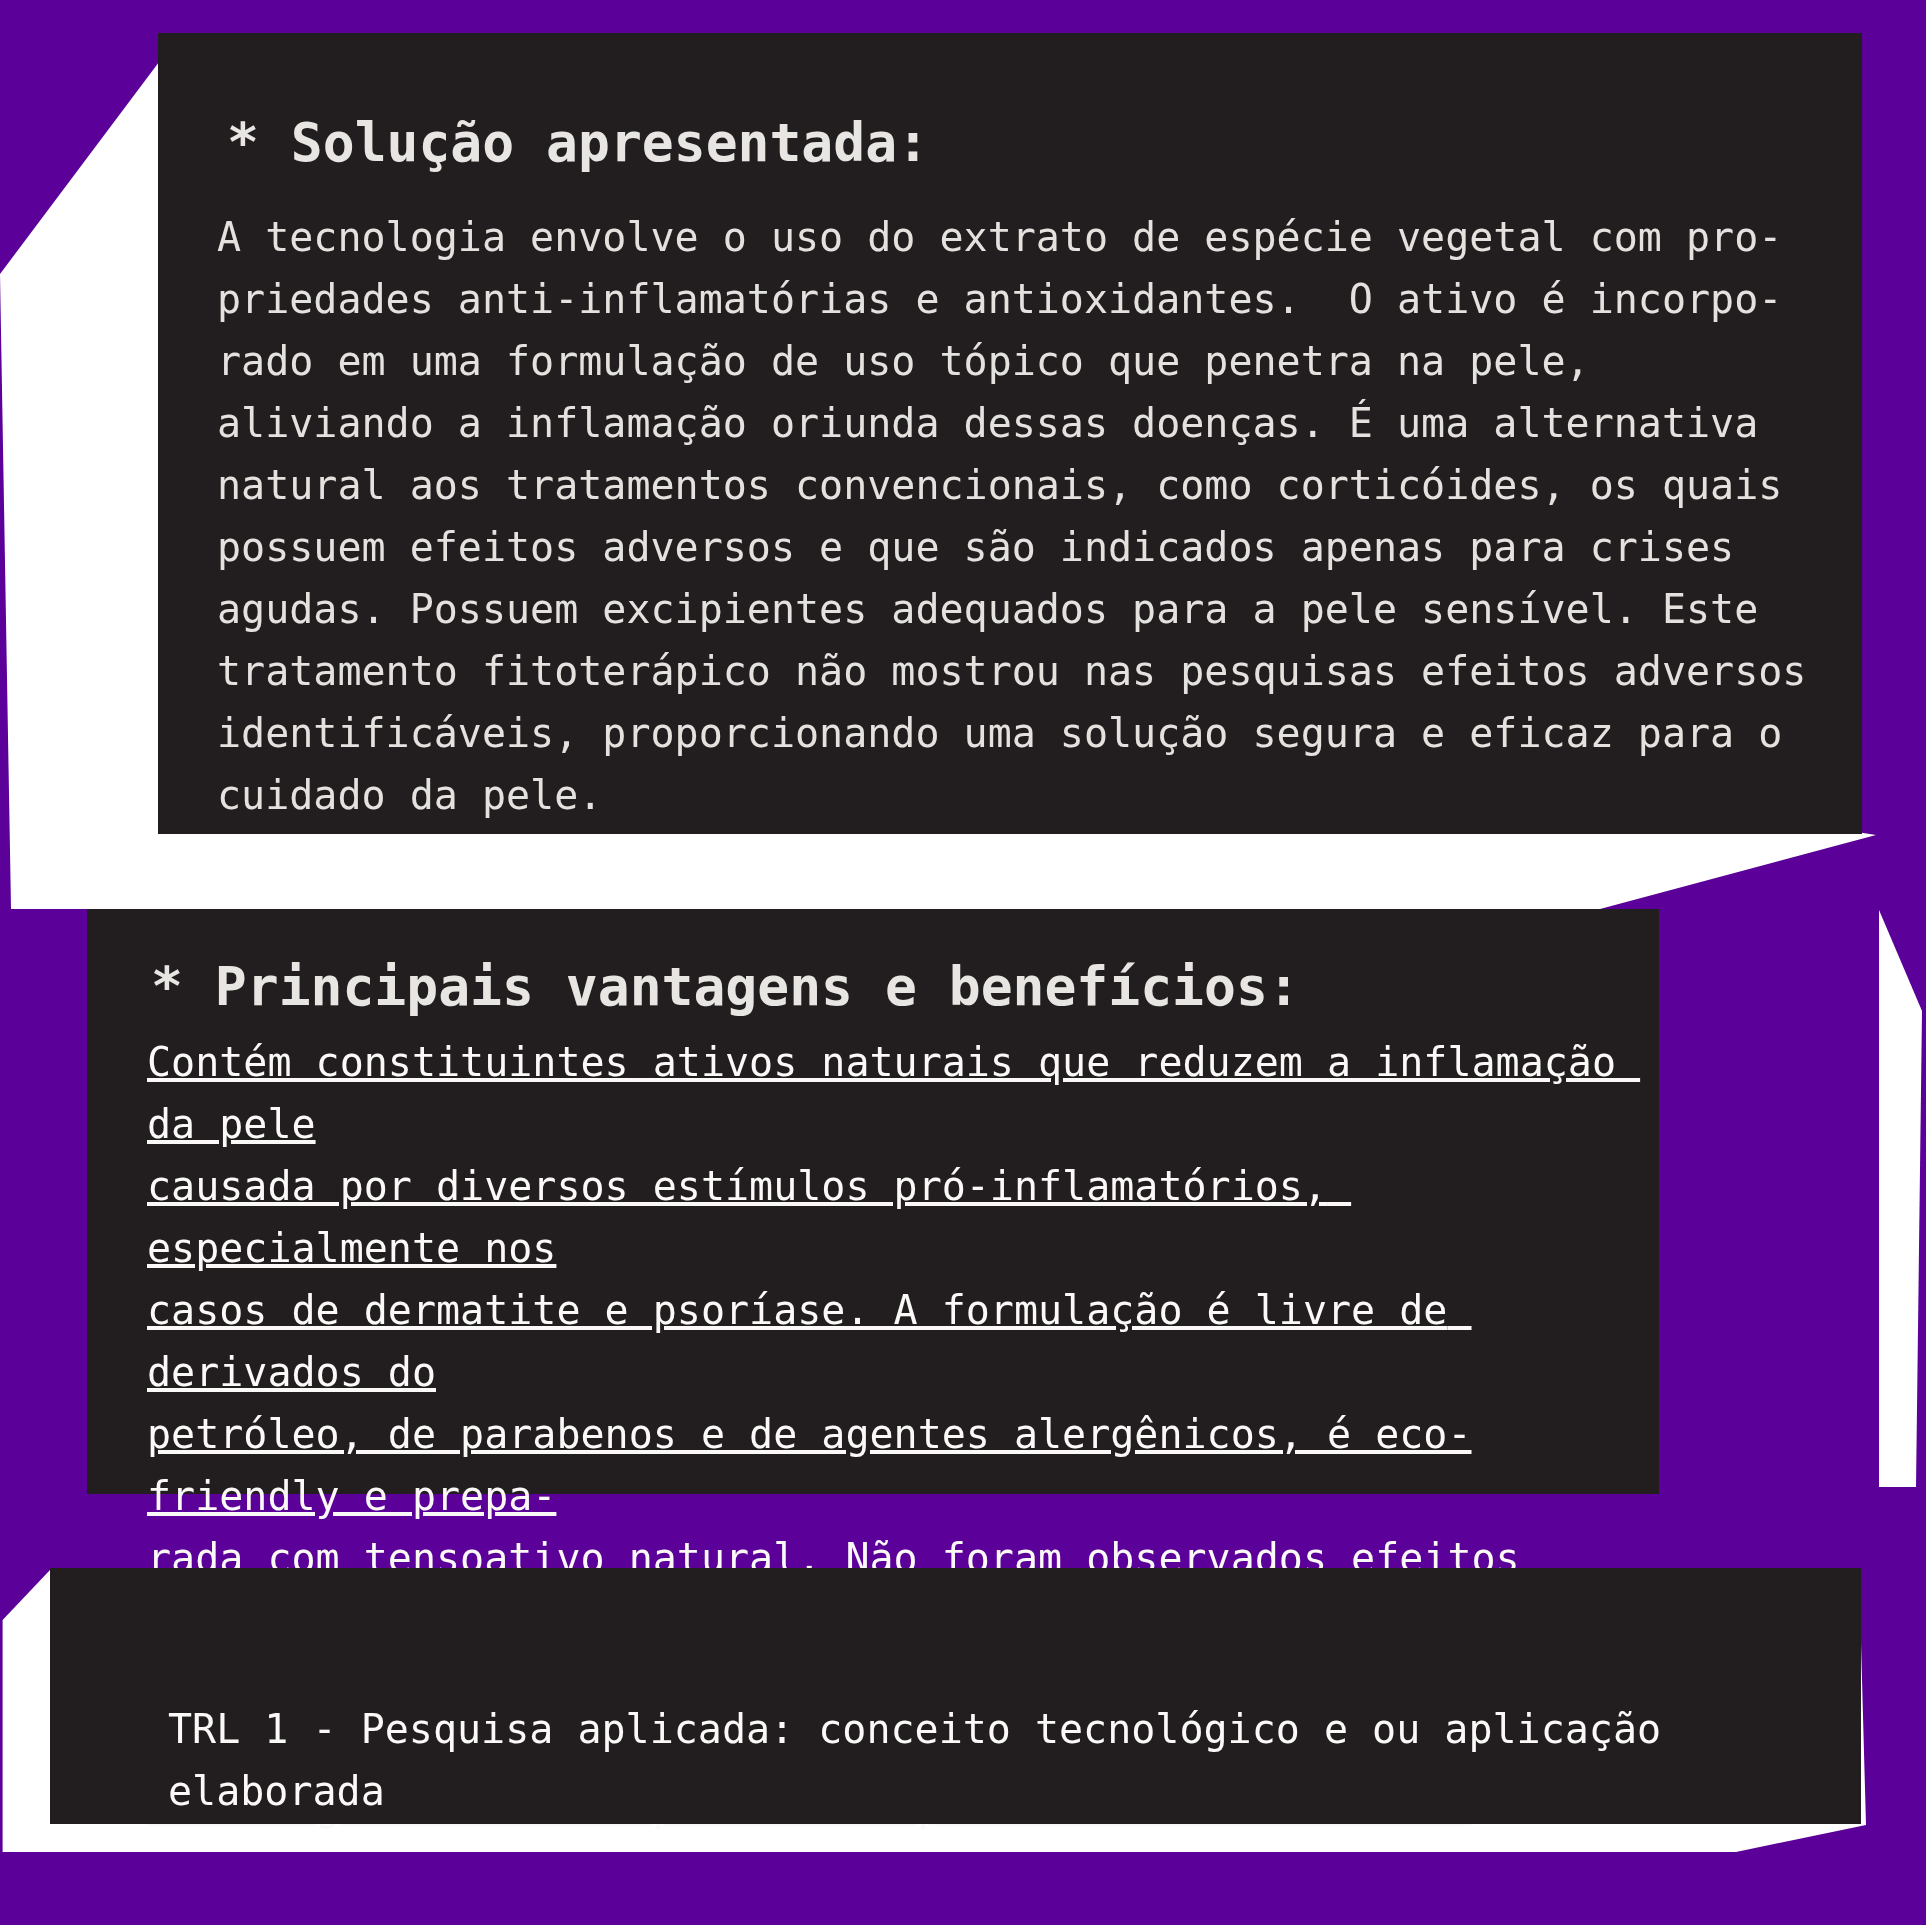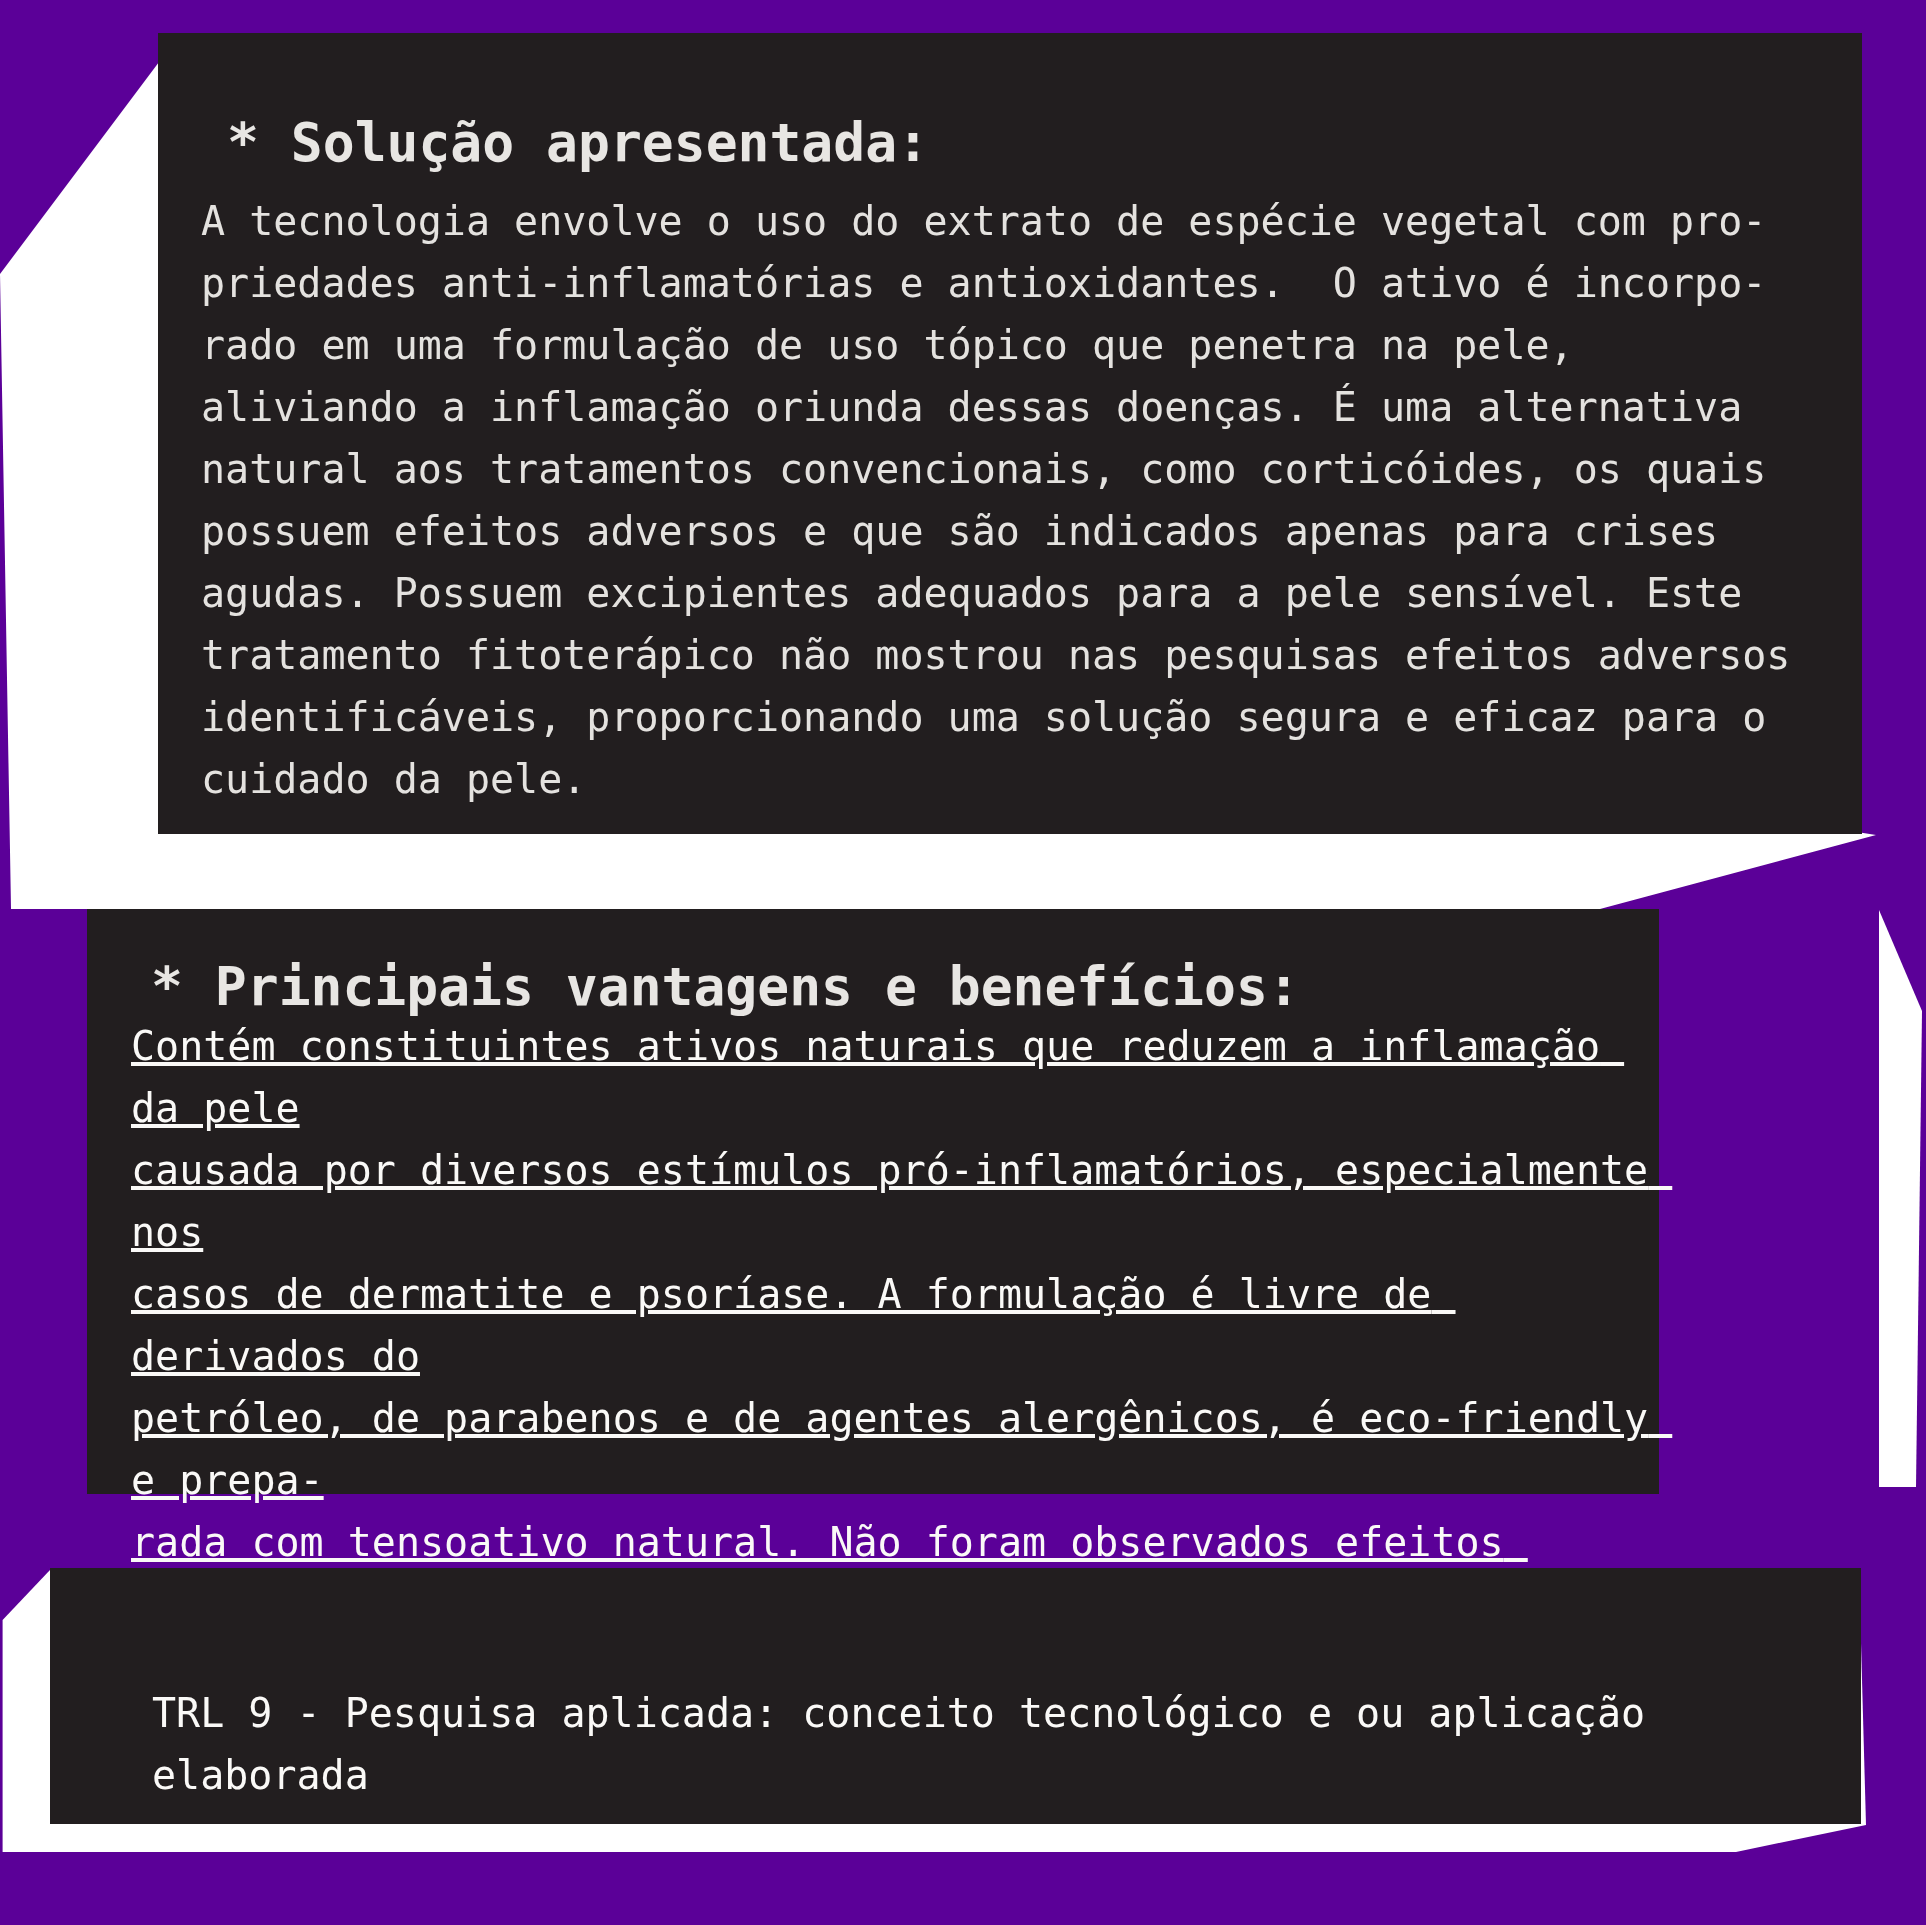--- a/index.html
+++ b/index.html
@@ -51,21 +51,21 @@
     position: absolute;
     margin: 16px;
     font-size: 53px;
     line-height: 1.3;
     font-weight: 700;
     color: var(--heading_text, #E8E6E3);
     white-space: pre;
   }
   .body {
     position: absolute;
-    margin: 0;
+    margin: 16px;
     font-size: 40px;
     line-height: 62px;
     font-weight: 500;
     white-space: pre-wrap;
   }
   .panel-1 .title { left: 53px; top: 60px; }
   .panel-1 .body  { left: 43px; top: 157px; color: var(--body_text_primary, #E4E2DF); }
 
   .panel-2 .title { left: 48px; top: 28px; }
   .panel-2 .body  { left: 44px; top: 106px; color: var(--body_text_bright, #FAF9F7); text-decoration: underline; }
@@ -101,18 +101,18 @@
     <p class="body">Contém constituintes ativos naturais que reduzem a inflamação da pele
 causada por diversos estímulos pró-inflamatórios, especialmente nos
 casos de dermatite e psoríase. A formulação é livre de derivados do
 petróleo, de parabenos e de agentes alergênicos, é eco-friendly e prepa-
 rada com tensoativo natural. Não foram observados efeitos adversos
 significantes e, portanto, pode ser utilizada no dia-a-dia, ao contrário
 das drogas comumente prescritas para esses transtornos.</p>
   </section>
 
   <section class="panel panel-3">
-    <p class="body">TRL 9 - Pesquisa aplicada: conceito tecnológico e ou aplicação
+    <p class="body">TRL 1 - Pesquisa aplicada: conceito tecnológico e ou aplicação
 elaborada</p>
   </section>
 
 </div>
 
 
 </body></html>

